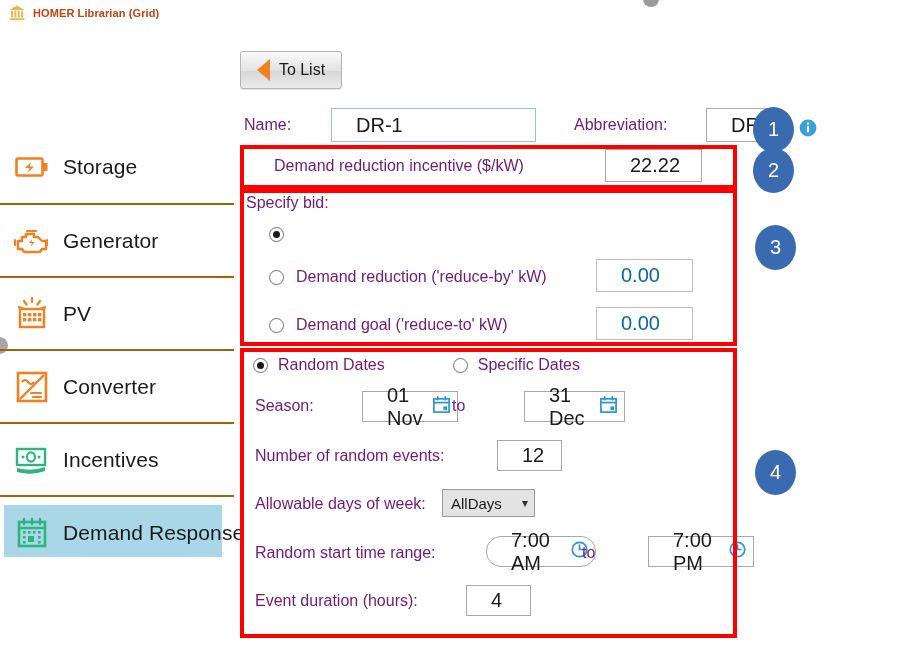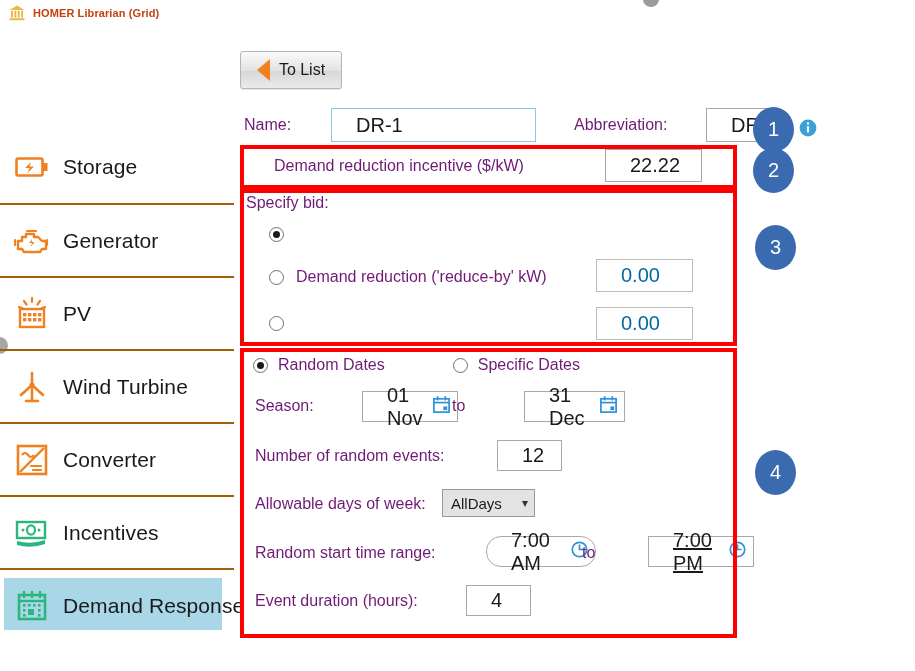--- a/index.html
+++ b/index.html
@@ -225,21 +225,21 @@
     background: #e3e3e3;
     box-sizing: border-box;
     display: flex; align-items: center; justify-content: space-between;
     padding: 0 6px 0 8px;
     font-size: 15px;
   }
 
   #rstr-label { position: absolute; left: 255px; top: 544px; }
   #rstr-from { position: absolute; left: 456px; top: 536px; width: 110px; height: 31px; border-radius: 15px; }
   #rstr-to-lbl { position: absolute; left: 582px; top: 544px; }
-  #rstr-to { position: absolute; left: 618px; top: 536px; width: 106px; height: 31px; text-decoration: underline; }
+  #rstr-to { position: absolute; left: 618px; top: 536px; width: 106px; height: 31px; }
 
   #edur-label { position: absolute; left: 255px; top: 592px; }
   #edur-input { position: absolute; left: 436px; top: 585px; width: 65px; height: 31px; }
 
   .chev { font-size: 12px; color: #333; line-height: 1; }
 </style>
 </head>
 <body>
 
 <div id="titlebar">
@@ -302,35 +302,20 @@
           <rect x="8" y="21" width="3.4" height="3.4"></rect>
             <rect x="13" y="21" width="3.4" height="3.4"></rect>
           <rect x="18" y="21" width="3.4" height="3.4"></rect>
             <rect x="23" y="21" width="3.4" height="3.4"></rect>
         </g>
       </svg>
     </span>
     <span class="nav-label">PV</span>
   </div>
 
-  <div class="nav-item">
-    <span class="nav-icon">
-      <svg width="34" height="34" viewBox="0 0 34 34">
-        <g stroke="#f08020" stroke-width="2.6" stroke-linecap="round" fill="none">
-          <path d="M17 15 V3"></path>
-            <path d="M17 15 L6 25"></path>
-            <path d="M17 15 L28 25"></path>
-          <path d="M17 15 v16"></path>
-            <path d="M11 31 h12"></path>
-        </g>
-        <circle cx="17" cy="15" r="2.6" fill="#f08020"></circle>
-      </svg>
-    </span>
-    <span class="nav-label">Wind Turbine</span>
-  </div>
 
   <div class="nav-item">
     <span class="nav-icon">
       <svg width="32" height="32" viewBox="0 0 32 32">
         <rect x="2" y="2" width="28" height="28" fill="none" stroke="#f08020" stroke-width="2.6"></rect>
         <path d="M28 4 L4 28" stroke="#f08020" stroke-width="2.4"></path>
         <path d="M6 11 q3 -4 6 0 q3 4 6 0" fill="none" stroke="#f08020" stroke-width="2.2"></path>
         <path d="M15 22 h10 M17 26 h8" stroke="#f08020" stroke-width="2.2" stroke-linecap="round"></path>
       </svg>
     </span>
@@ -396,20 +381,21 @@
 </div>
 
 <div id="bid-r2" class="bid-row">
   <span class="radio"></span>
   <span class="lbl">Demand reduction ('reduce-by' kW)</span>
 </div>
 <div id="bid-in2" class="tbox disabled">0.00</div>
 
 <div id="bid-r3" class="bid-row">
   <span class="radio"></span>
+  <span class="lbl">Demand goal ('reduce-to' kW)</span>
 </div>
 <div id="bid-in3" class="tbox disabled">0.00</div>
 
 <div id="dates-radio-row">
   <span class="radio checked"></span>
   <span class="lbl">Random Dates</span>
   <span class="gap"></span>
   <span class="radio"></span>
   <span class="lbl">Specific Dates</span>
 </div>

